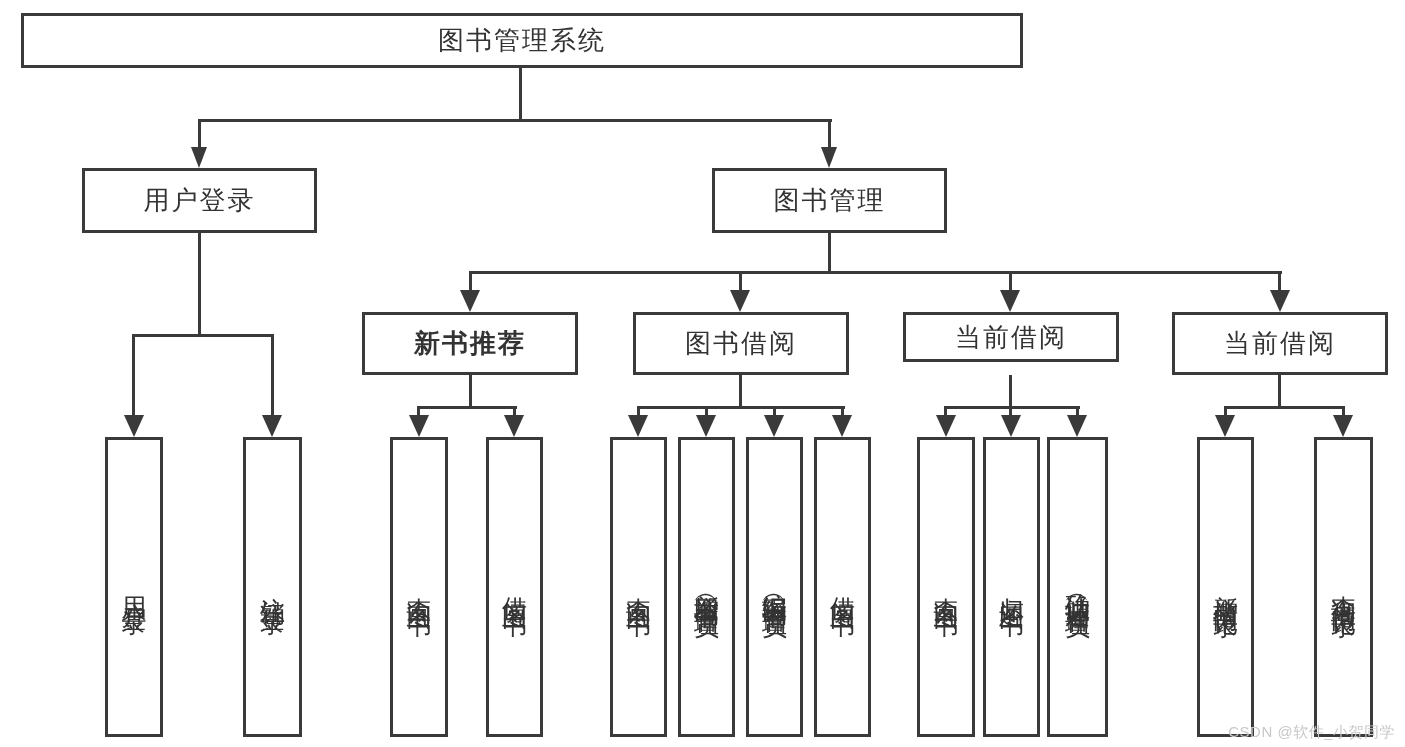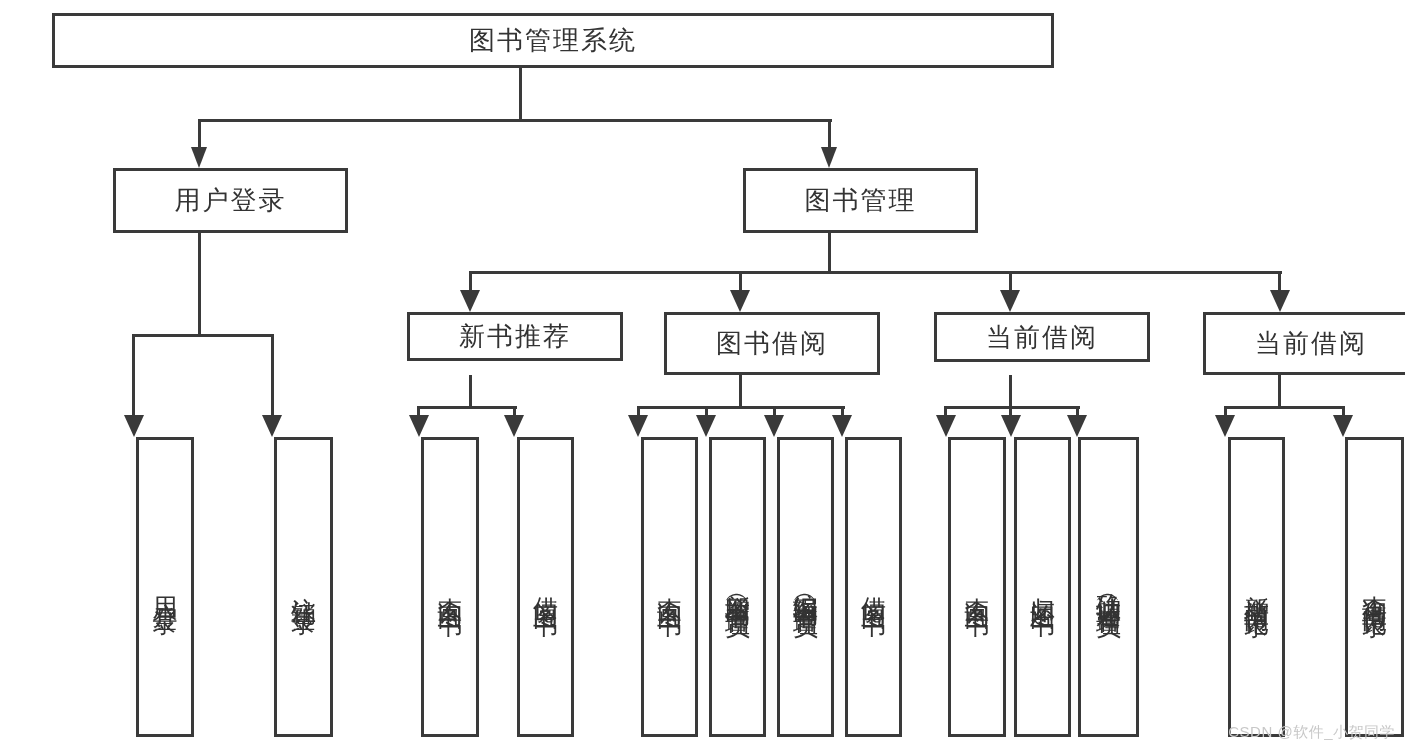--- a/index.html
+++ b/index.html
@@ -20,21 +20,20 @@
     box-sizing: border-box;
     border: 3px solid #3a3a3a;
     background: #ffffff;
     color: #333333;
     display: flex;
     align-items: center;
     justify-content: center;
     font-size: 26px;
     letter-spacing: 2px;
     white-space: nowrap;
-    margin-left: 31px;
   }
   .vbox {
     writing-mode: vertical-rl;
     text-orientation: mixed;
     letter-spacing: 5px;
     white-space: normal;
     line-height: 1;
     font-size: 25px;
   }
   .line {
@@ -67,21 +66,21 @@
 </head>
 <body>
 
 <div class="canvas">
 
   <div class="box" style="left:21px; top:13px; width:1002px; height:55px;">图书管理系统</div>
 
   <div class="box" style="left:82px; top:168px; width:235px; height:65px;">用户登录</div>
   <div class="box" style="left:712px; top:168px; width:235px; height:65px;font-family:Liberation Serif, serif;">图书管理</div>
 
-  <div class="box" style="left:376px; top:312px; width:216px; height:49px;">新书推荐</div>
+  <div class="box" style="left:362px; top:312px; width:216px; height:63px;font-weight:bold;">新书推荐</div>
   <div class="box" style="left:633px; top:312px; width:216px; height:63px;">图书借阅</div>
   <div class="box" style="left:903px; top:312px; width:216px; height:50px;">当前借阅</div>
   <div class="box" style="left:1172px; top:312px; width:216px; height:63px;">当前借阅</div>
 
   <div class="box vbox" style="left:105px; top:437px; width:58px; height:300px;">用户登录</div>
   <div class="box vbox" style="left:243px; top:437px; width:59px; height:300px;">注销登录</div>
 
   <div class="box vbox" style="left:390px; top:437px; width:58px; height:300px;">查询图书</div>
   <div class="box vbox" style="left:486px; top:437px; width:57px; height:300px;">借阅图书</div>
 

